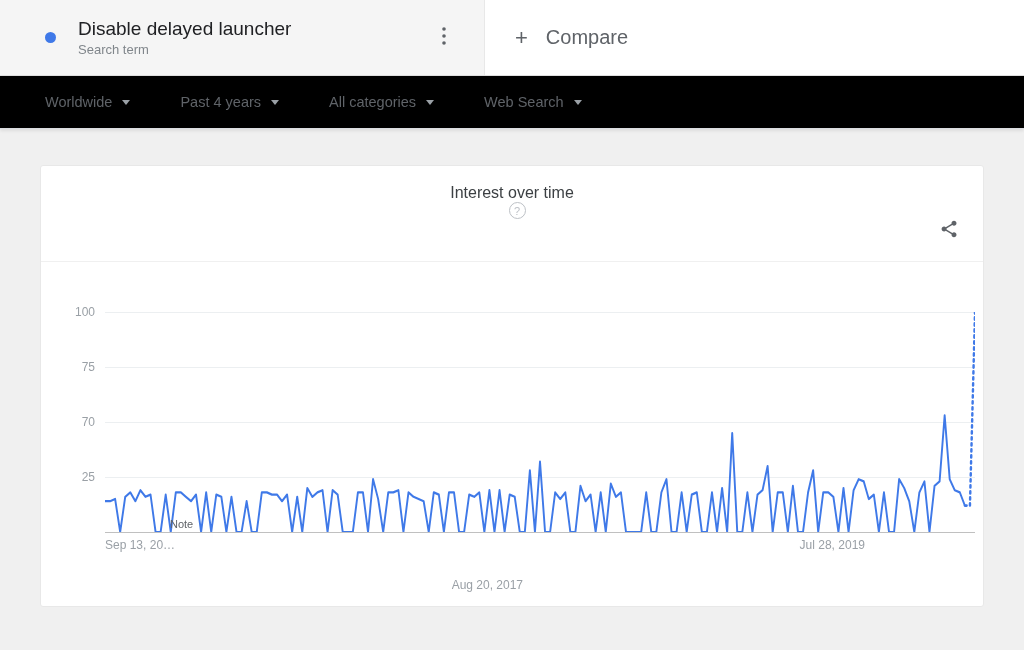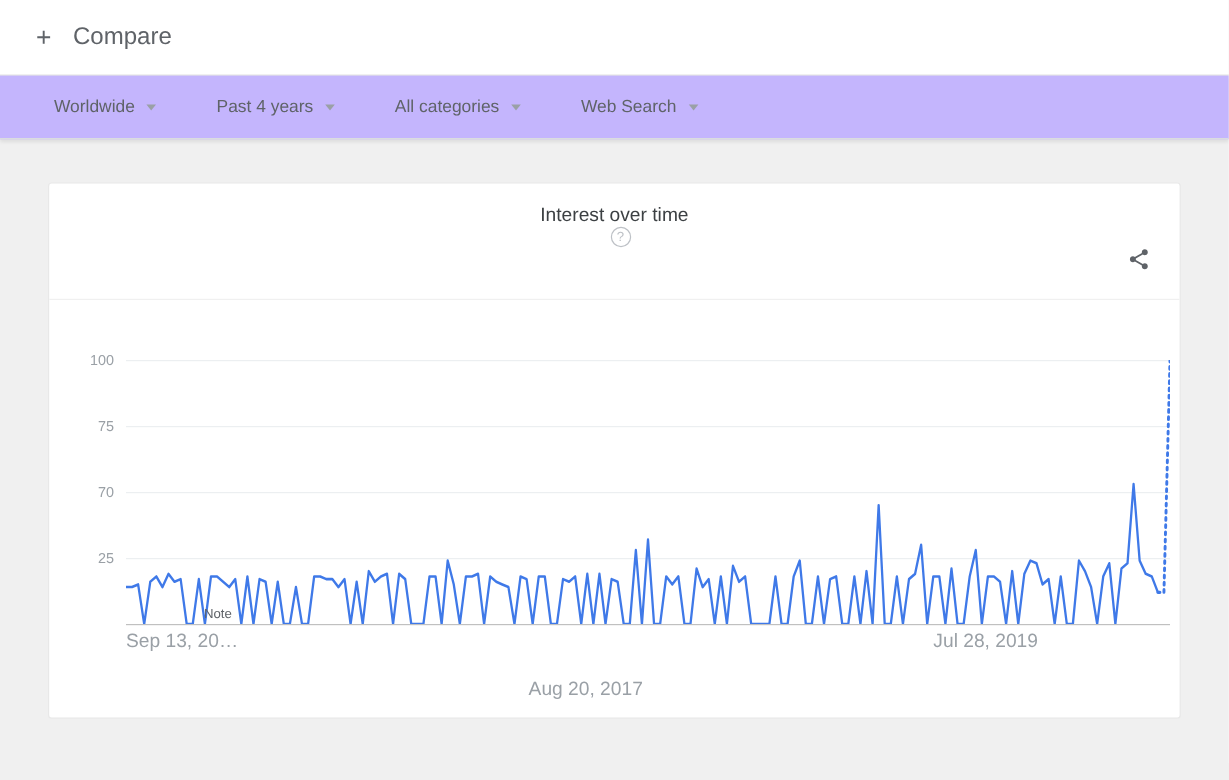--- a/index.html
+++ b/index.html
@@ -9,46 +9,60 @@
   .term-card { flex: 0 0 485px; background: #f5f5f5; padding: 18px 30px 18px 45px; display: flex; align-items: center; position: relative; border-right: 1px solid #e8e8e8; }
   .term-dot { width: 11px; height: 11px; border-radius: 50%; background: #3f79e8; margin-right: 22px; flex-shrink: 0; }
   .term-text { flex: 1; }
   .term-title { font-size: 19px; color: #202124; font-weight: 400; }
   .term-subtitle { font-size: 13px; color: #80868b; margin-top: 2px; }
   .more-icon { color: #5f6368; padding: 8px; cursor: pointer; }
   .compare-card { flex: 1; display: flex; align-items: center; padding: 18px 30px; background: #fff; }
   .plus-icon { font-size: 22px; color: #5f6368; margin-right: 18px; font-weight: 300; }
   .compare-text { font-size: 20px; color: #5f6368; }
   
-  .filters-row { display: flex; gap: 50px; padding: 18px 45px; background: #c4b5fd; border-bottom: 1px solid #dadce0; box-shadow: 0 2px 3px rgba(0,0,0,0.08); }
+  .filters-row { display: flex; gap: 50px; padding: 18px 45px; background: #000000; border-bottom: 1px solid #dadce0; box-shadow: 0 2px 3px rgba(0,0,0,0.08); }
   .filter-item { display: flex; align-items: center; gap: 10px; cursor: pointer; color: #5f6368; font-size: 14.5px; }
   .chevron { width: 0; height: 0; border-left: 4px solid transparent; border-right: 4px solid transparent; border-top: 5px solid #9aa0a6; }
   
   .chart-card { margin: 36px 40px 0 40px; background: #fff; border: 1px solid #e8e8e8; border-radius: 3px; }
   .chart-header { display: flex; align-items: center; padding: 18px 24px; border-bottom: 1px solid #f0f0f0; flex-direction: column; }
   .chart-title { font-size: 16px; color: #3c4043; }
   .help-icon { width: 17px; height: 17px; border: 1.5px solid #bdc1c6; border-radius: 50%; display: flex; align-items: center; justify-content: center; font-size: 11px; color: #bdc1c6; margin-left: 10px; }
   .share-icon { margin-left: auto; color: #5f6368; cursor: pointer; }
   
   .chart-body { padding: 50px 8px 14px 24px; position: relative; }
   .chart-area { position: relative; height: 220px; margin-left: 40px; }
   .y-tick { position: absolute; left: -40px; width: 30px; text-align: right; font-size: 12px; color: #9aa0a6; transform: translateY(-50%); }
   .gridline { position: absolute; left: 0; right: 0; border-top: 1px solid #eceff1; }
   .baseline { border-top: 1px solid #c0c0c0; }
   svg.plot { position: absolute; top: 0; left: 0; width: 100%; height: 100%; }
   .note-label { position: absolute; font-size: 11px; color: #5f6368; bottom: 2px; left: 65px; }
-  .x-labels { display: flex; justify-content: space-between; margin-left: 40px; margin-top: 6px; font-size: 16px; color: #9aa0a6; }
+  .x-labels { display: flex; justify-content: space-between; margin-left: 40px; margin-top: 6px; font-size: 12px; color: #9aa0a6; }
   .x-labels span:nth-child(1){ margin-left: 0; }
   .x-labels span:nth-child(2){ margin-left: 0; margin-top: 40px; }
   .x-labels span:nth-child(3){ margin-right: 110px; }
 </style>
 </head>
 <body>
 
 <div class="header-row">
+  <div class="term-card">
+    <div class="term-dot"></div>
+    <div class="term-text">
+      <div class="term-title">Disable delayed launcher</div>
+      <div class="term-subtitle">Search term</div>
+    </div>
+    <div class="more-icon">
+      <svg width="4" height="18" viewBox="0 0 4 18">
+          <circle cx="2" cy="2" r="1.8" fill="#5f6368"></circle>
+          <circle cx="2" cy="9" r="1.8" fill="#5f6368"></circle>
+          <circle cx="2" cy="16" r="1.8" fill="#5f6368"></circle>
+        </svg>
+    </div>
+  </div>
   <div class="compare-card">
     <span class="plus-icon">+</span>
     <span class="compare-text">Compare</span>
   </div>
 </div>
 
 <div class="filters-row">
   <div class="filter-item">
     <span>Worldwide</span>
     <span class="chevron"></span>

